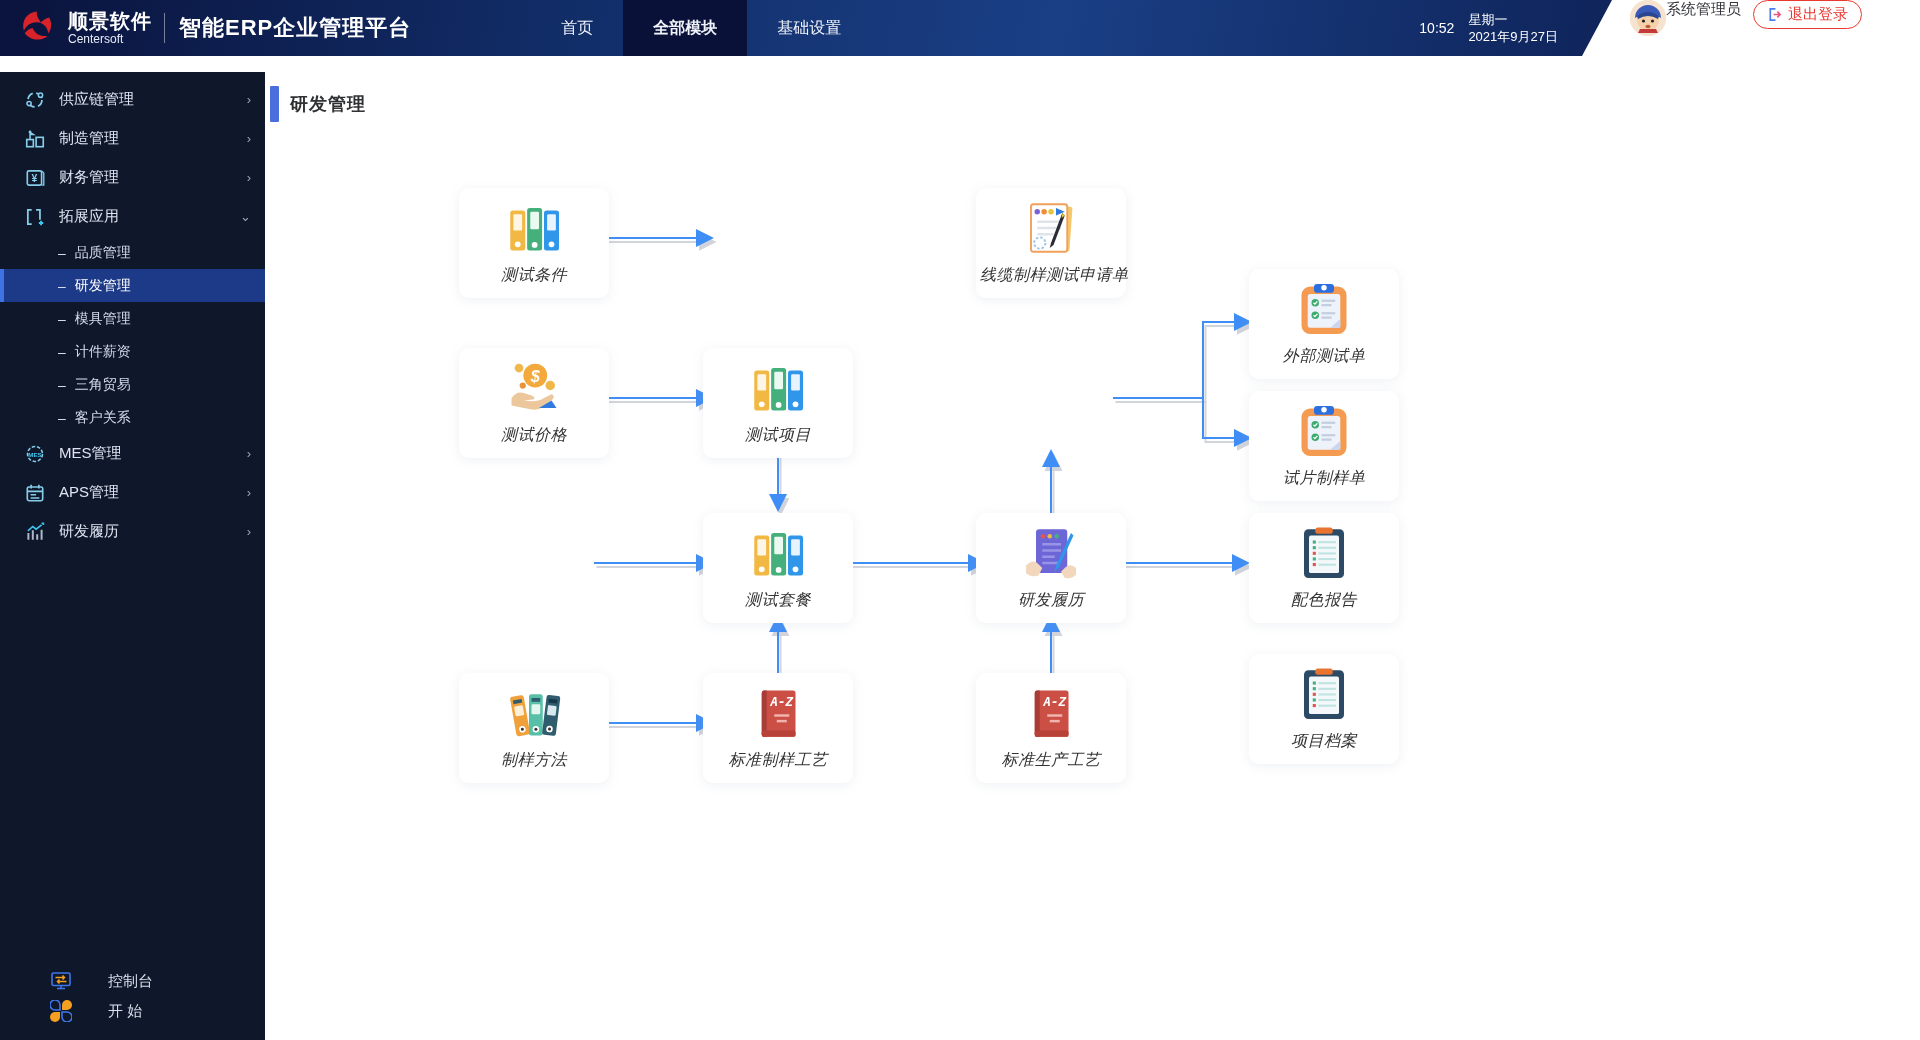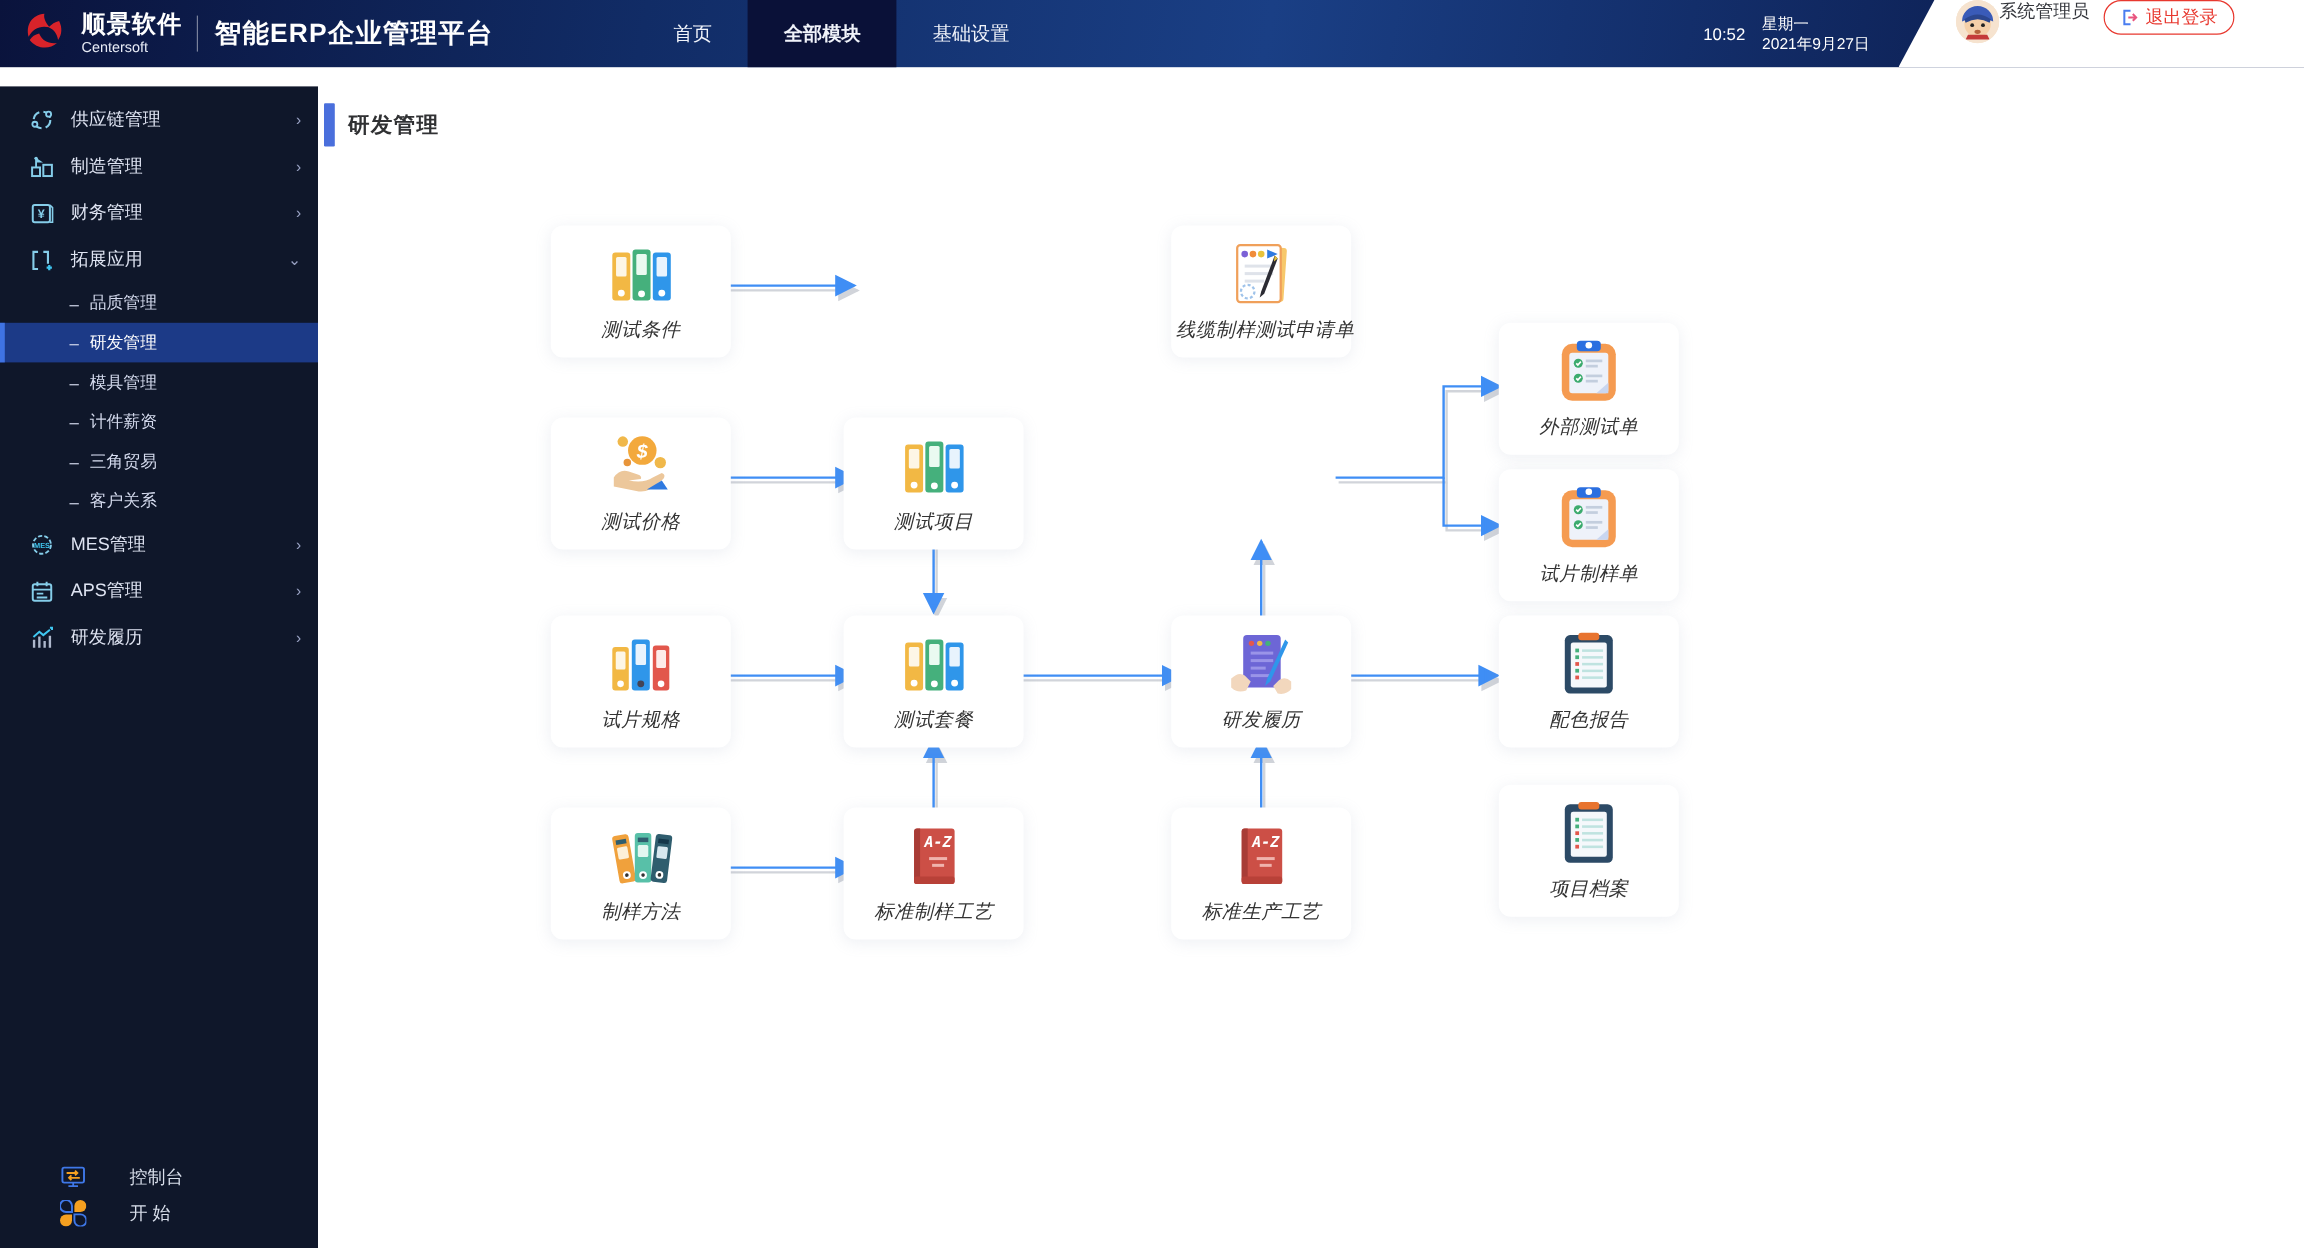--- a/index.html
+++ b/index.html
@@ -448,26 +448,20 @@
       </svg>
     <div class="node-label">外部测试单</div>
   </div>
   <div class="node" style="left:1249px; top:391px">
     <svg class="node-icon">
         <use href="#i-clip-orange"></use>
       </svg>
     <div class="node-label">试片制样单</div>
   </div>
 
-  <div class="node" style="left:459px; top:513px">
-    <svg class="node-icon">
-        <use href="#i-binders-red"></use>
-      </svg>
-    <div class="node-label">试片规格</div>
-  </div>
   <div class="node" style="left:703px; top:513px">
     <svg class="node-icon">
         <use href="#i-binders"></use>
       </svg>
     <div class="node-label">测试套餐</div>
   </div>
   <div class="node" style="left:976px; top:513px">
     <svg class="node-icon">
         <use href="#i-purple-doc"></use>
       </svg>

